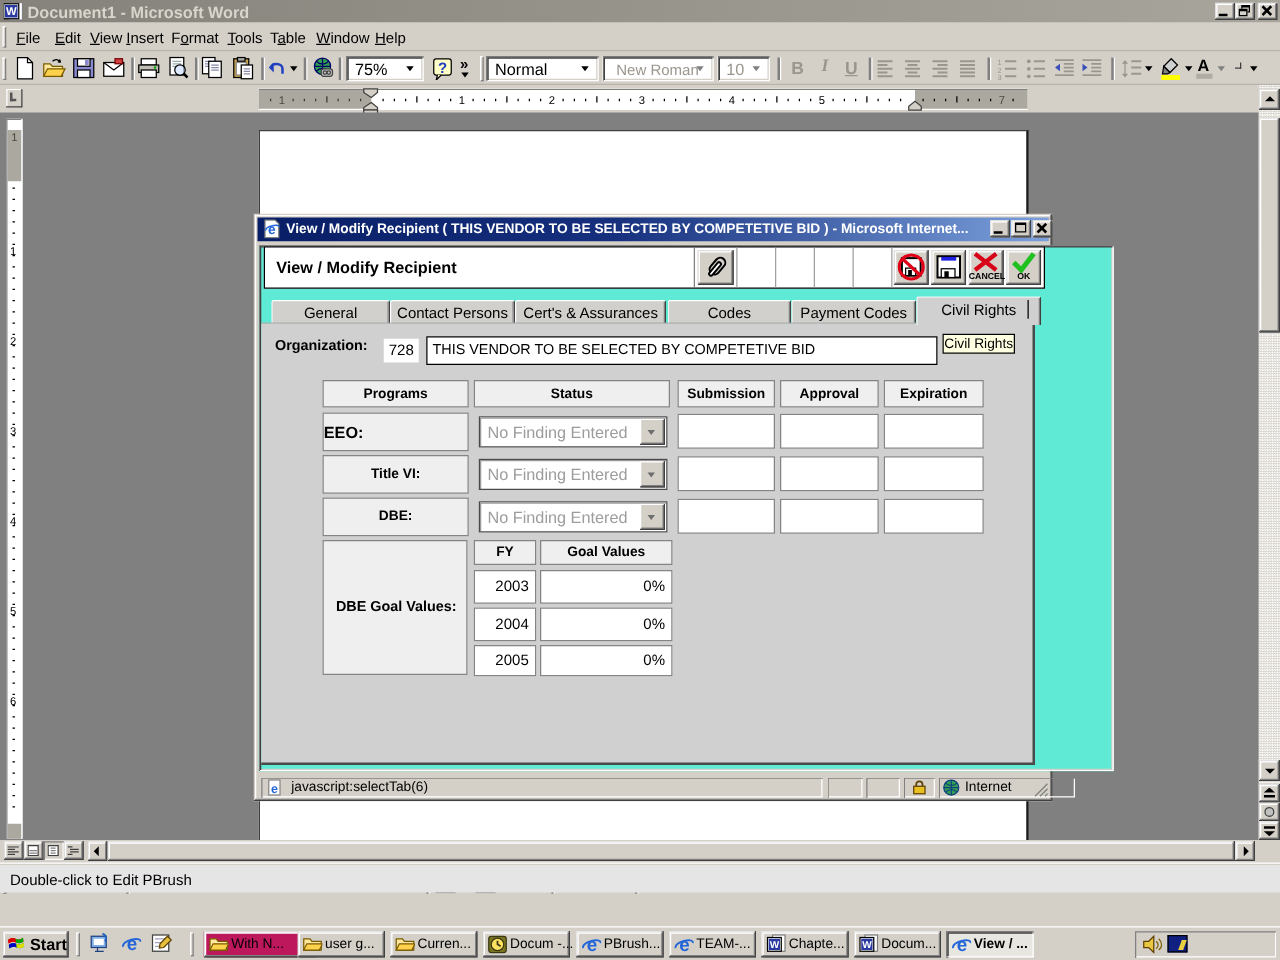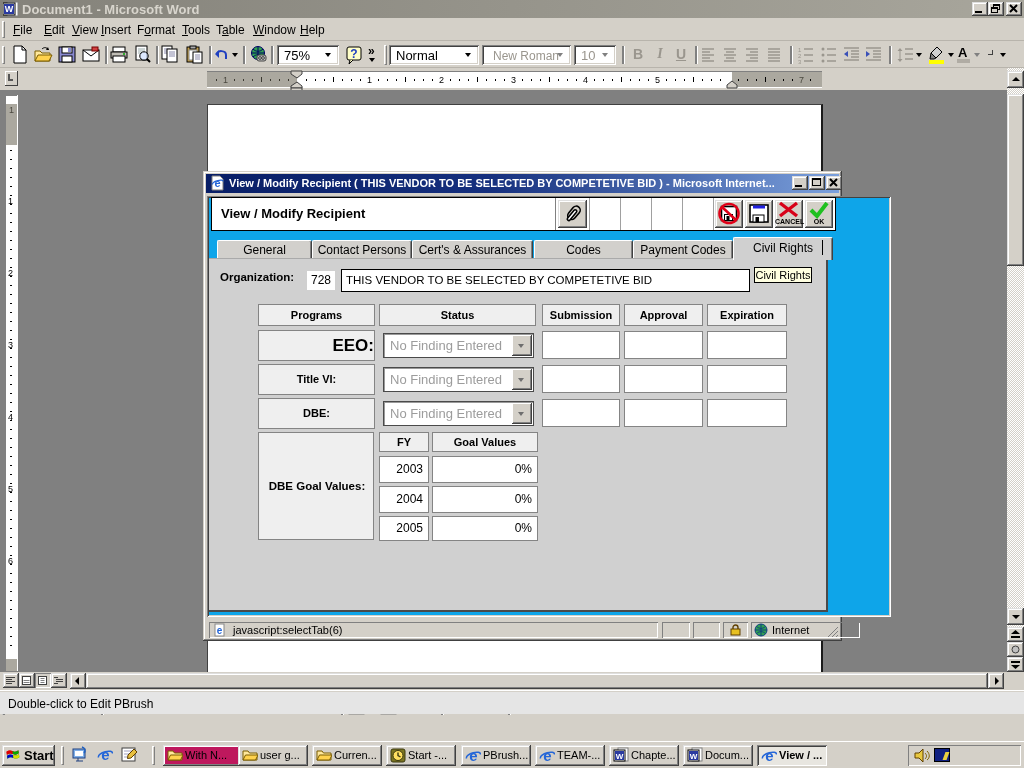--- a/index.html
+++ b/index.html
@@ -580,21 +580,21 @@
           <path d="M1 12 l2.5 -5 H16 l-2.5 5 z" fill="#ffd24d" stroke="#7a5c00"></path>
         </svg>
         <div class="abs" style="left:22px;top:4px;font-size:11px;white-space:nowrap;">Curren...</div>
       </div>
 <div class="abs" style="left:386px;top:3px;width:70px;height:21px;background:#d4d0c8;box-shadow:inset -1px -1px 0 #404040,inset 1px 1px 0 #dfdfdf,inset -2px -2px 0 #808080,inset 2px 2px 0 #fff;">
         <svg class="abs" style="left:4px;top:3px" width="16" height="15">
           <rect x="1" y="1" width="14" height="13" rx="2" fill="#7a7420" stroke="#3a3810"></rect>
           <circle cx="8" cy="7.5" r="5" fill="#ffe060" stroke="#3a3810"></circle>
           <path d="M8 4.5 v3 l2.5 1.5" fill="none" stroke="#3a3810" stroke-width="1.4"></path>
         </svg>
-        <div class="abs" style="left:22px;top:4px;font-size:11px;white-space:nowrap;">Start -...</div>
+        <div class="abs" style="left:22px;top:4px;font-size:11px;white-space:nowrap;">Docum -...</div>
       </div>
 <div class="abs" style="left:461px;top:3px;width:70px;height:21px;background:#d4d0c8;box-shadow:inset -1px -1px 0 #404040,inset 1px 1px 0 #dfdfdf,inset -2px -2px 0 #808080,inset 2px 2px 0 #fff;">
         <svg class="abs" style="left:4px;top:3px" width="16" height="15">
           <text x="8.5" y="13" font-size="15" font-weight="bold" fill="#2466d8" text-anchor="middle" font-family="Liberation Serif,serif">e</text>
           <path d="M1.5 10.5 C0 5.5 16 1.5 15.5 6.5" stroke="#2466d8" stroke-width="1.5" fill="none"></path>
         </svg>
         <div class="abs" style="left:22px;top:4px;font-size:11px;white-space:nowrap;">PBrush...</div>
       </div>
 <div class="abs" style="left:535px;top:3px;width:70px;height:21px;background:#d4d0c8;box-shadow:inset -1px -1px 0 #404040,inset 1px 1px 0 #dfdfdf,inset -2px -2px 0 #808080,inset 2px 2px 0 #fff;">
         <svg class="abs" style="left:4px;top:3px" width="16" height="15">
@@ -655,21 +655,21 @@
     <div class="abs raised2" style="left:603px;top:2px;width:16px;height:14px;background:#d4d0c8;">
           <div class="abs" style="left:3px;top:2px;width:9px;height:8px;border:1px solid #000;border-top-width:2px;"></div>
         </div>
     <div class="abs raised2" style="left:620px;top:2px;width:16px;height:14px;background:#d4d0c8;">
           <svg class="abs" style="left:3px;top:2px" width="9" height="9">
             <path d="M1 1 L8 8 M8 1 L1 8" stroke="#000" stroke-width="2"></path>
           </svg>
         </div>
   </div>
 
-  <div class="abs" style="left:4px;top:25px;width:684px;height:421px;background:#0ea5e9;box-shadow:inset 1px 1px 0 #808080,inset -1px -1px 0 #fff,inset 2px 2px 0 #404040,inset -2px -2px 0 #d4d0c8;">
+  <div class="abs" style="left:4px;top:25px;width:684px;height:421px;background:#5eead4;box-shadow:inset 1px 1px 0 #808080,inset -1px -1px 0 #fff,inset 2px 2px 0 #404040,inset -2px -2px 0 #d4d0c8;">
 
     <div class="abs" style="left:4px;top:1px;width:625px;height:34px;border:1px solid #000;background:#fff;">
       <div class="abs" style="left:0;top:0;width:344px;height:32px;border-right:1px solid #808080;">
         <div class="abs" style="left:9px;top:8px;font-size:13px;font-weight:bold;color:#000;">View / Modify Recipient</div>
       </div>
       <div class="abs raised2" style="left:346px;top:2px;width:29px;height:28px;">
         <svg class="abs" style="left:4px;top:3px" width="22" height="22">
               <g transform="rotate(40 11 11)">
                 <rect x="7" y="2" width="8" height="15" rx="4" fill="none" stroke="#000" stroke-width="1.6"></rect>
                 <rect x="9.5" y="6" width="3" height="13" rx="1.5" fill="#fff" stroke="#000" stroke-width="1.6"></rect>
@@ -724,21 +724,21 @@
 <div class="abs" style="left:2px;top:63px;width:619px;height:353px;background:#d0d0d0;border-right:2px solid #4a4a4a;border-bottom:2px solid #4a4a4a;z-index:2;">
 <div class="abs" style="left:11px;top:12px;font-size:11.5px;font-weight:bold;">Organization:</div>
 <div class="abs" style="left:98px;top:12px;width:28px;height:19px;background:#fff;font-size:12px;text-align:center;line-height:19px;">728</div>
 <div class="abs" style="left:132px;top:10px;width:409px;height:23px;background:#fff;border:1px solid #000;font-size:11.5px;line-height:21px;padding-left:4px;">THIS VENDOR TO BE SELECTED BY COMPETETIVE BID</div>
 <div class="abs" style="left:545px;top:8px;width:58px;height:16px;background:#ffffe1;border:1px solid #000;font-size:11px;text-align:center;line-height:14px;">Civil Rights</div>
 <div class="abs" style="left:49px;top:45px;width:117px;height:22px;background:#efefef;border:1px solid #848484;font-size:11px;font-weight:bold;text-align:center;line-height:20px;">Programs</div>
 <div class="abs" style="left:170px;top:45px;width:157px;height:22px;background:#efefef;border:1px solid #848484;font-size:11px;font-weight:bold;text-align:center;line-height:20px;">Status</div>
 <div class="abs" style="left:333px;top:45px;width:78px;height:22px;background:#efefef;border:1px solid #848484;font-size:11px;font-weight:bold;text-align:center;line-height:20px;">Submission</div>
 <div class="abs" style="left:415px;top:45px;width:79px;height:22px;background:#efefef;border:1px solid #848484;font-size:11px;font-weight:bold;text-align:center;line-height:20px;">Approval</div>
 <div class="abs" style="left:498px;top:45px;width:80px;height:22px;background:#efefef;border:1px solid #848484;font-size:11px;font-weight:bold;text-align:center;line-height:20px;">Expiration</div>
-<div class="abs" style="left:49px;top:71px;width:117px;height:31px;background:#efefef;border:1px solid #848484;font-size:17px;font-weight:bold;text-align:right;line-height:29px;">EEO:</div>
+<div class="abs" style="left:49px;top:71px;width:117px;height:31px;background:#efefef;border:1px solid #848484;font-size:13px;font-weight:bold;text-align:left;line-height:29px;">EEO:</div>
 <div class="abs" style="left:174px;top:74px;width:151px;height:25px;background:#fff;border:1px solid #4a4a4a;box-shadow:inset 1px 1px 0 #9a9a9a,inset -1px -1px 0 #fff;">
 <div class="abs" style="left:6px;top:4px;font-size:13px;color:#9c9c9c;">No Finding Entered</div>
 <div class="abs" style="right:1px;top:1px;width:20px;height:21px;background:#d4d0c8;box-shadow:inset -1px -1px 0 #404040,inset 1px 1px 0 #fff,inset -2px -2px 0 #808080;">
               <div class="arrdn" style="left:6px;top:9px;border-left-width:3.5px;border-right-width:3.5px;border-top:4.5px solid #6e6e6e;"></div>
             </div>
           </div>
 <div class="abs" style="left:333px;top:72px;width:78px;height:28px;background:#fff;border:1px solid #848484;"></div>
 <div class="abs" style="left:415px;top:72px;width:79px;height:28px;background:#fff;border:1px solid #848484;"></div>
 <div class="abs" style="left:498px;top:72px;width:80px;height:28px;background:#fff;border:1px solid #848484;"></div>
 <div class="abs" style="left:49px;top:105px;width:117px;height:31px;background:#efefef;border:1px solid #848484;font-size:11px;font-weight:bold;text-align:center;line-height:29px;">Title VI:</div>

